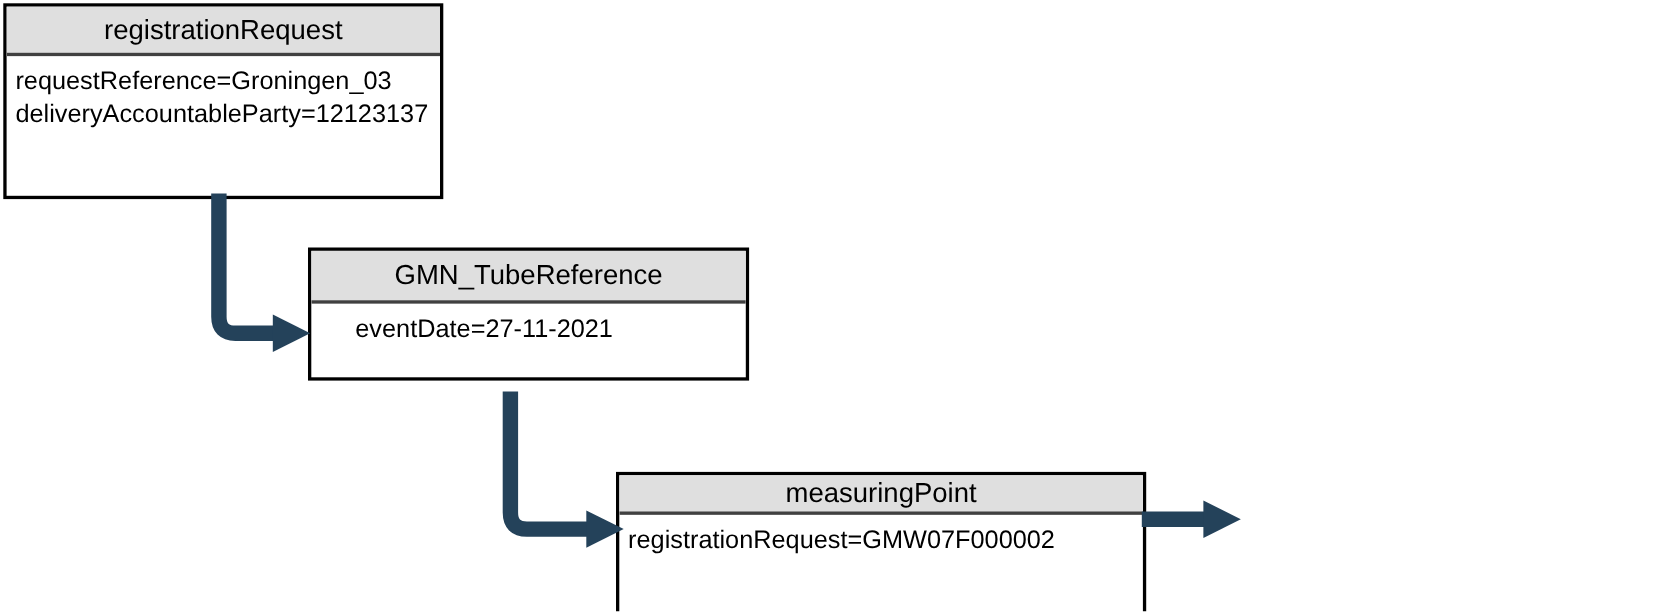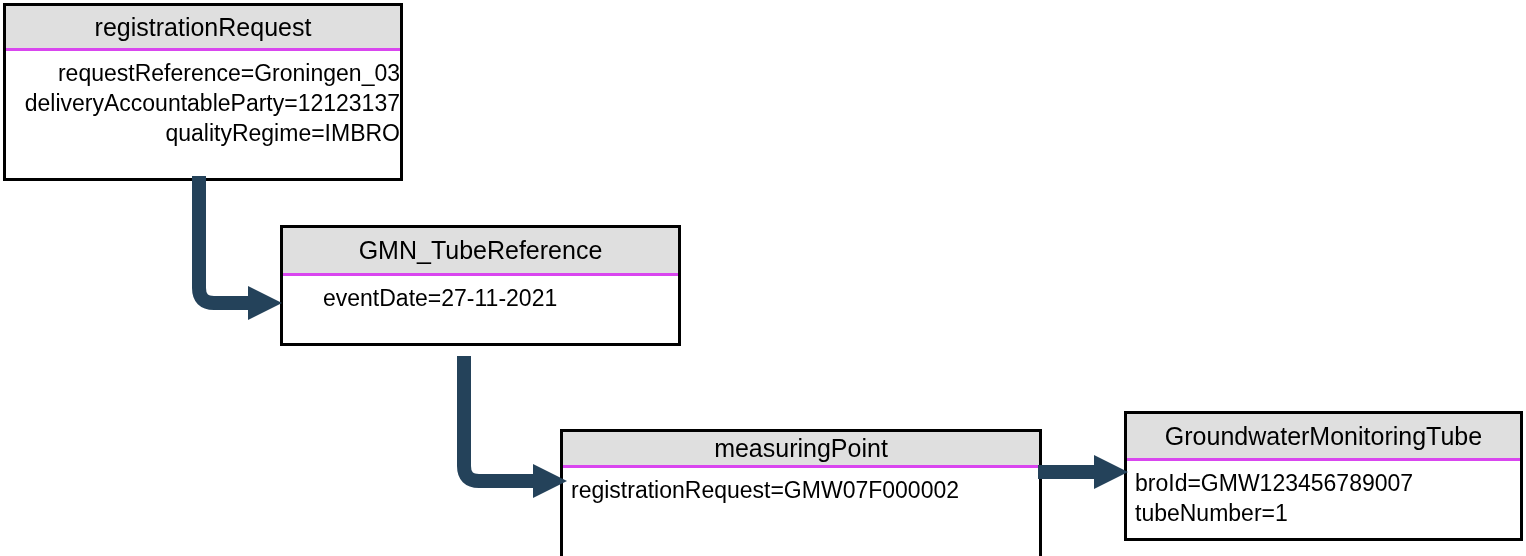--- a/index.html
+++ b/index.html
@@ -20,21 +20,21 @@
   .uml-box {
     position: absolute;
     box-sizing: border-box;
     border: 3px solid #000000;
     background: #ffffff;
     overflow: hidden;
   }
   .uml-header {
     box-sizing: border-box;
     background: #dfdfdf;
-    border-bottom: 3px solid #d946ef;
+    border-bottom: 3px solid #404040;
     text-align: center;
     color: #000000;
     font-size: 25px;
     line-height: 1;
     white-space: nowrap;
     overflow: hidden;
     display: flex;
     align-items: center;
     justify-content: center;
   }
@@ -48,21 +48,21 @@
     white-space: nowrap;
   }
   .uml-body .attr {
     white-space: nowrap;
     overflow: hidden;
   }
 
   
   #box-registration-request { left: 3px;    top: 3px;   width: 400px; height: 178px; }
   #box-registration-request .uml-header { height: 45px; }
-  #box-registration-request .uml-body   { height: 130px; text-align: right; }
+  #box-registration-request .uml-body   { height: 130px; }
 
   #box-gmn-tube-reference { left: 280px;  top: 225px; width: 401px; height: 121px; }
   #box-gmn-tube-reference .uml-header { height: 48px; }
   #box-gmn-tube-reference .uml-body   { height: 70px; padding-left: 40px; }
 
   #box-measuring-point { left: 560px;  top: 429px; width: 482px; height: 135px; }
   #box-measuring-point .uml-header { height: 36px; }
   #box-measuring-point .uml-body   { height: 86px; }
 
   #box-groundwater-monitoring-tube { left: 1124px; top: 411px; width: 399px; height: 130px; }
@@ -81,45 +81,37 @@
 </head>
 <body>
 
 <div id="canvas">
 
   <div class="uml-box" id="box-registration-request">
     <div class="uml-header">registrationRequest</div>
     <div class="uml-body">
       <div class="attr">requestReference=Groningen_03</div>
       <div class="attr">deliveryAccountableParty=12123137</div>
-      <div class="attr">qualityRegime=IMBRO</div>
     </div>
   </div>
 
   <div class="uml-box" id="box-gmn-tube-reference">
     <div class="uml-header">GMN_TubeReference</div>
     <div class="uml-body">
       <div class="attr">eventDate=27-11-2021</div>
     </div>
   </div>
 
   <div class="uml-box" id="box-measuring-point">
     <div class="uml-header">measuringPoint</div>
     <div class="uml-body">
       <div class="attr">registrationRequest=GMW07F000002</div>
     </div>
   </div>
 
-  <div class="uml-box" id="box-groundwater-monitoring-tube">
-    <div class="uml-header">GroundwaterMonitoringTube</div>
-    <div class="uml-body">
-      <div class="attr">broId=GMW123456789007</div>
-      <div class="attr">tubeNumber=1</div>
-    </div>
-  </div>
 
   <svg class="connector" id="connector-request-to-tuberef" viewBox="0 0 110 140" width="110" height="140">
     <path d="M 19 0 L 19 112 Q 19 127 34 127 L 74 127" fill="none" stroke="#24425a" stroke-width="14" stroke-linecap="butt"></path>
     <polygon points="68,110 102,127 68,144" fill="#24425a"></polygon>
   </svg>
 
   <svg class="connector" id="connector-tuberef-to-measpoint" viewBox="0 0 135 140" width="135" height="140">
     <path d="M 24 0 L 24 110 Q 24 125 39 125 L 99 125" fill="none" stroke="#24425a" stroke-width="14" stroke-linecap="butt"></path>
     <polygon points="93,108 127,125 93,142" fill="#24425a"></polygon>
   </svg>

